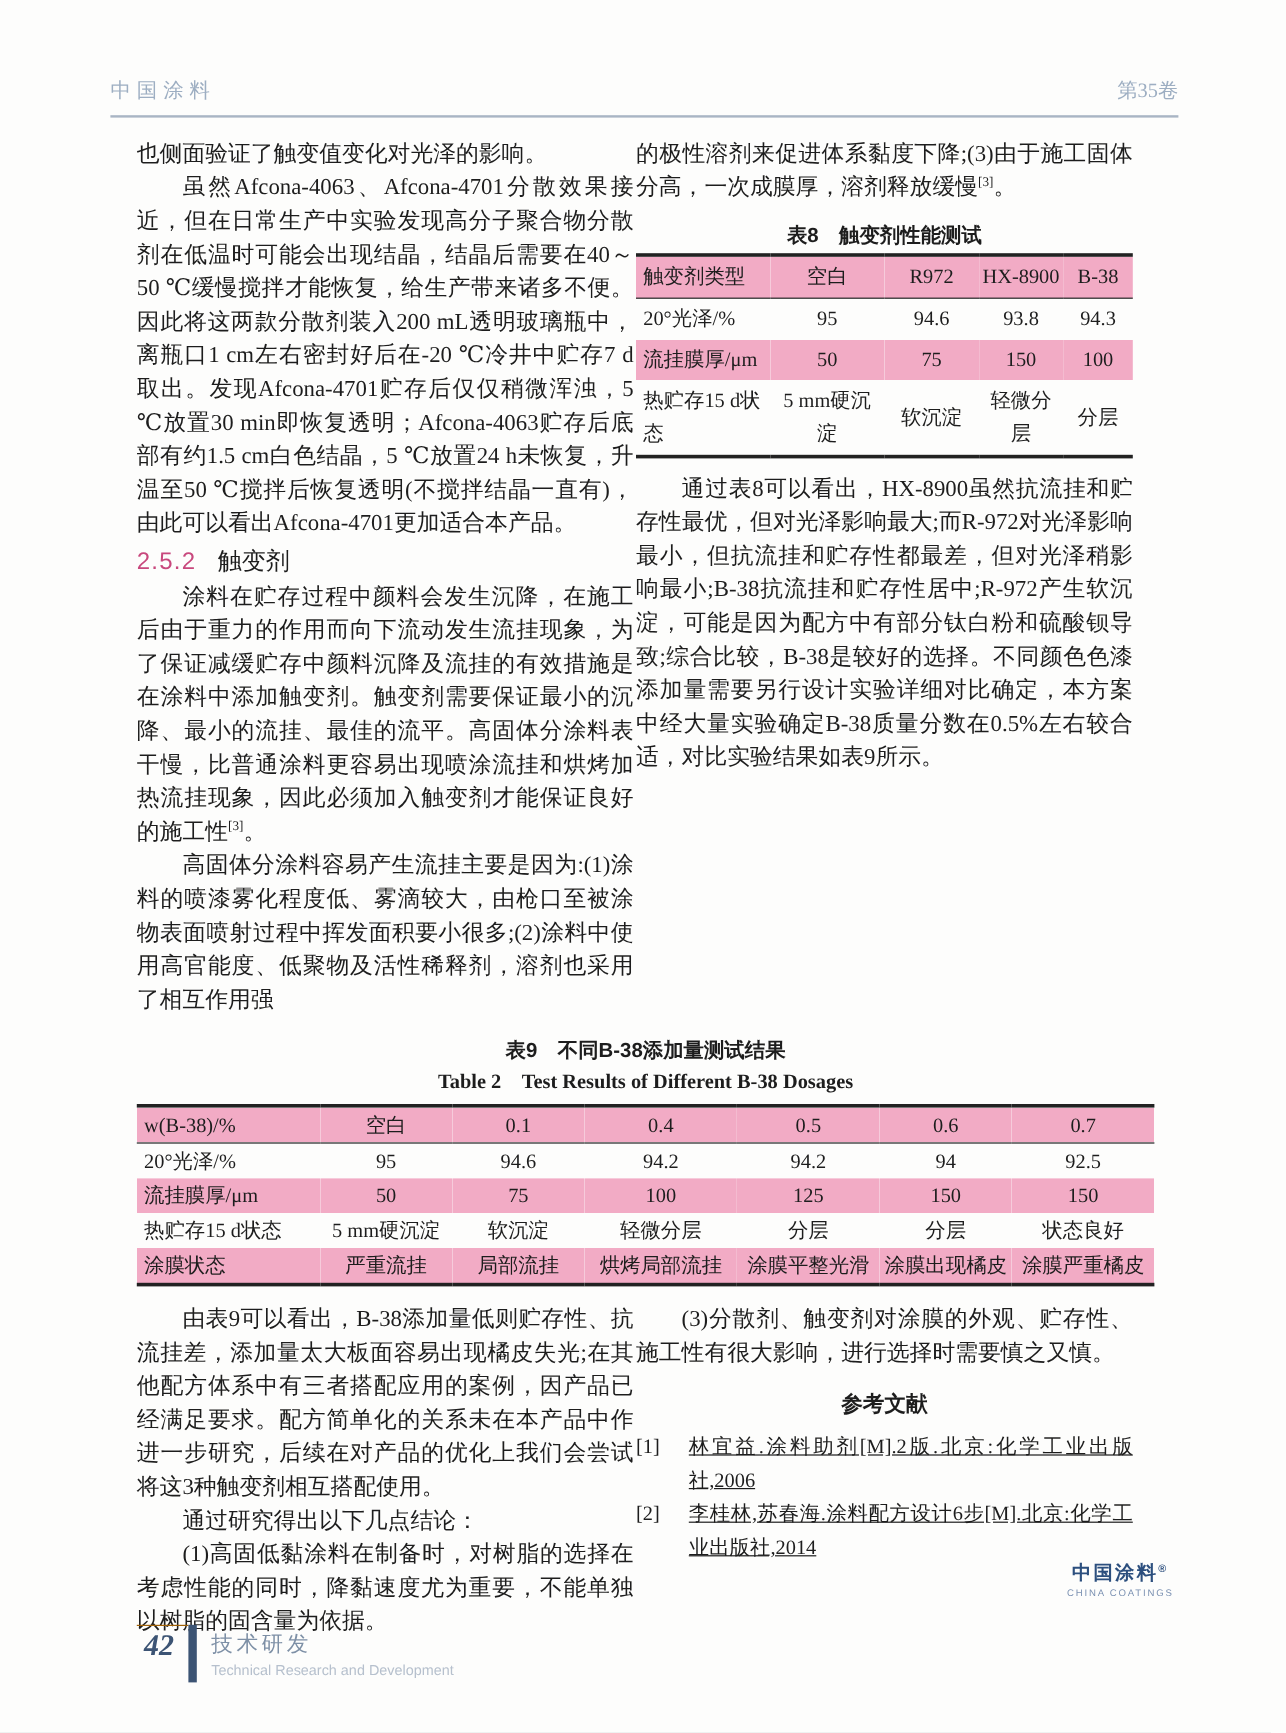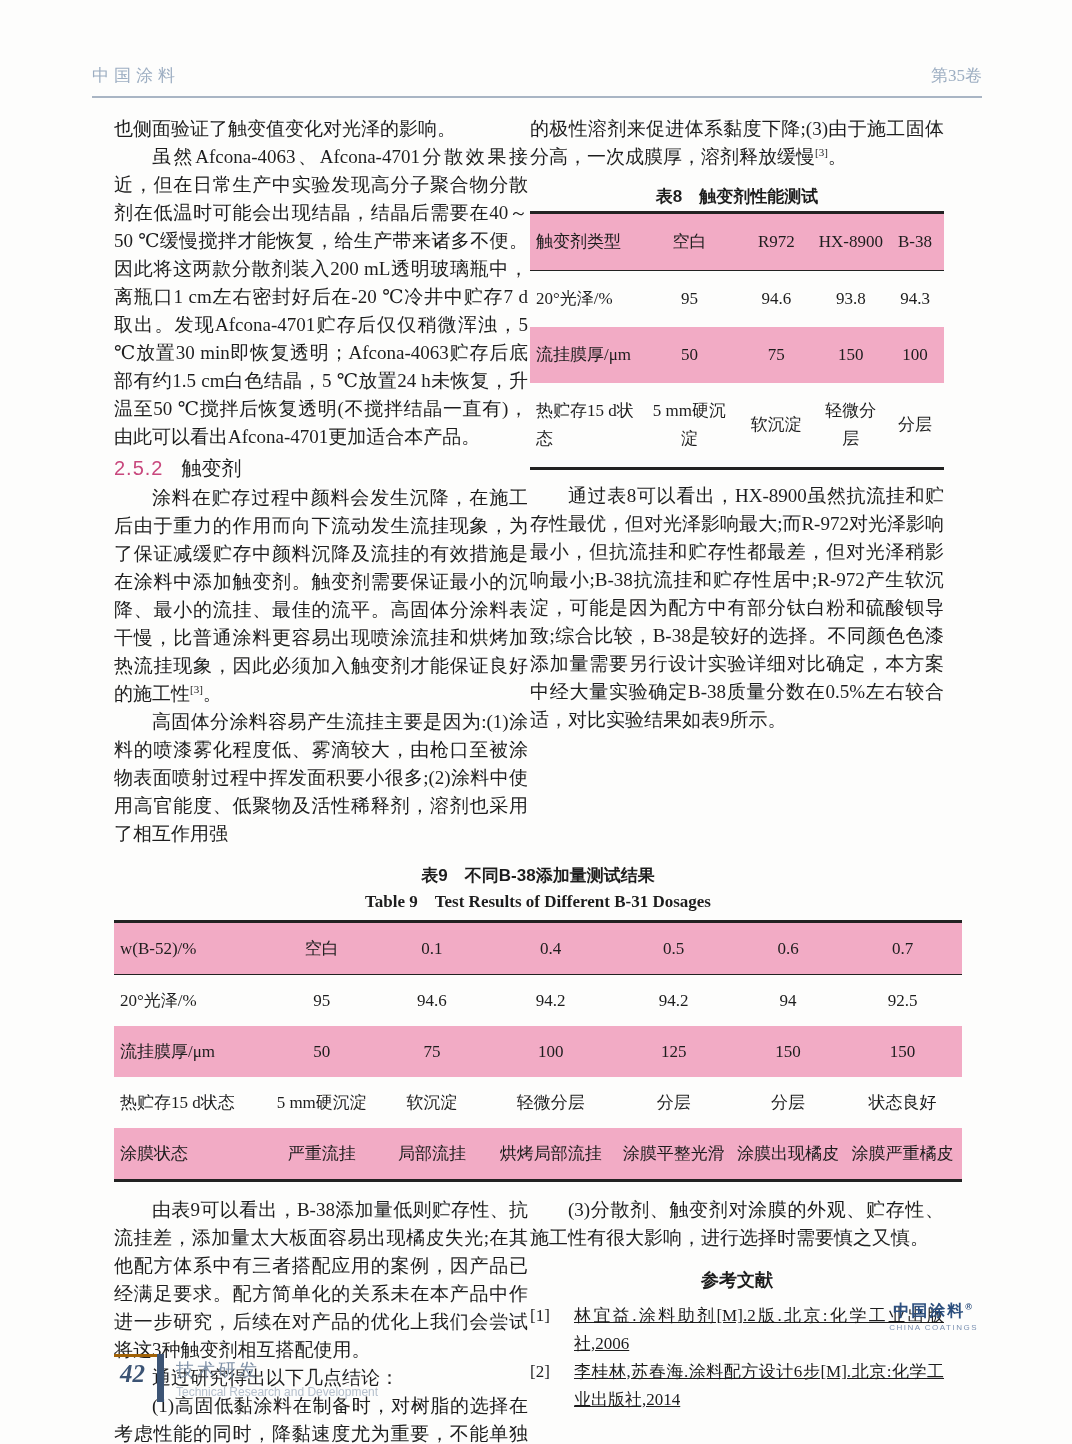--- a/index.html
+++ b/index.html
@@ -34,21 +34,21 @@
   .heading3 .num { margin-right:14px; }
 
   
   .tbl-title-cn { text-align:center; font-weight:bold; font-size:17px; margin-top:12px;
     font-family:"Liberation Sans",sans-serif; }
   .tbl-title-en { text-align:center; font-weight:bold; font-size:17px; margin:3px 0 7px; }
   table.data {
     width:100%; border-collapse:collapse; table-layout:fixed;
     border-top:3px solid #222; border-bottom:3px solid #222; font-size:17px;
   }
-  table.data td { padding:14px 3px; text-align:center; overflow:hidden; }
+  table.data td { padding:3px 3px; text-align:center; overflow:hidden; }
   table.data td:first-child { text-align:left; padding-left:6px; }
   table.data tr.pink { background:#f2abc5; }
   table.data tr.head td { border-bottom:1.5px solid #222; }
 
   .t9sec { margin:16px 110px 0 114px; }
 
   
   .ref-heading { text-align:center; font-weight:bold; font-size:18px; margin:14px 0 8px;
     font-family:"Liberation Sans",sans-serif; }
   .ref-item { display:flex; font-size:17px; line-height:28px; }
@@ -59,21 +59,21 @@
   .logo { position:absolute; right:94px; bottom:112px; text-align:center; }
   .logo-cn { font-weight:bold; font-size:16px; letter-spacing:2px; color:#2c4f7e;
     font-family:"Liberation Sans",sans-serif; }
   .logo-cn sup { font-size:9px; }
   .logo-en { font-size:8px; color:#7b91b2; letter-spacing:1.5px; margin-top:1px;
     font-family:"Liberation Sans",sans-serif; }
 
   
   .page-footer { position:absolute; left:114px; bottom:42px; display:flex; align-items:stretch; }
   .pageno {
-    border-top:3px solid #a16207; color:#3c5474; font-size:25px; font-weight:bold;
+    border-top:1px solid #a16207; color:#3c5474; font-size:25px; font-weight:bold;
     font-style:italic; padding:3px 12px 6px 6px; align-self:flex-start;
   }
   .vbar { width:7px; background:#3c5474; height:48px; margin-right:12px; }
   .fsec { padding-top:4px; }
   .f-cn { color:#7e90a6; font-size:18px; letter-spacing:3px; font-family:"Liberation Sans",sans-serif; }
   .f-en { color:#b6c0cd; font-size:12px; margin-top:3px; font-family:"Liberation Sans",sans-serif; }
 </style>
 </head>
 <body>
 
@@ -138,34 +138,34 @@
             </tr>
           </tbody>
       </table>
 
       <p class="para" style="margin-top:12px;">通过表8可以看出，HX-8900虽然抗流挂和贮存性最优，但对光泽影响最大;而R-972对光泽影响最小，但抗流挂和贮存性都最差，但对光泽稍影响最小;B-38抗流挂和贮存性居中;R-972产生软沉淀，可能是因为配方中有部分钛白粉和硫酸钡导致;综合比较，B-38是较好的选择。不同颜色色漆添加量需要另行设计实验详细对比确定，本方案中经大量实验确定B-38质量分数在0.5%左右较合适，对比实验结果如表9所示。</p>
     </div>
   </div>
 
   <div class="t9sec">
     <div class="tbl-title-cn" style="margin-top:0;">表9　不同B-38添加量测试结果</div>
-    <div class="tbl-title-en">Table 9　Test Results of Different B-31 Dosages</div>
+    <div class="tbl-title-en">Table 2　Test Results of Different B-38 Dosages</div>
     <table class="data">
       <colgroup>
         <col style="width:18%">
           <col style="width:13%">
           <col style="width:13%">
           <col style="width:15%">
           <col style="width:14%">
           <col style="width:13%">
           <col style="width:14%">
       </colgroup>
       <tbody>
           <tr class="pink head">
-            <td>w(B-52)/%</td>
+            <td>w(B-38)/%</td>
             <td>空白</td>
             <td>0.1</td>
             <td>0.4</td>
             <td>0.5</td>
             <td>0.6</td>
             <td>0.7</td>
           </tr>
           <tr>
             <td>20°光泽/%</td>
             <td>95</td>

